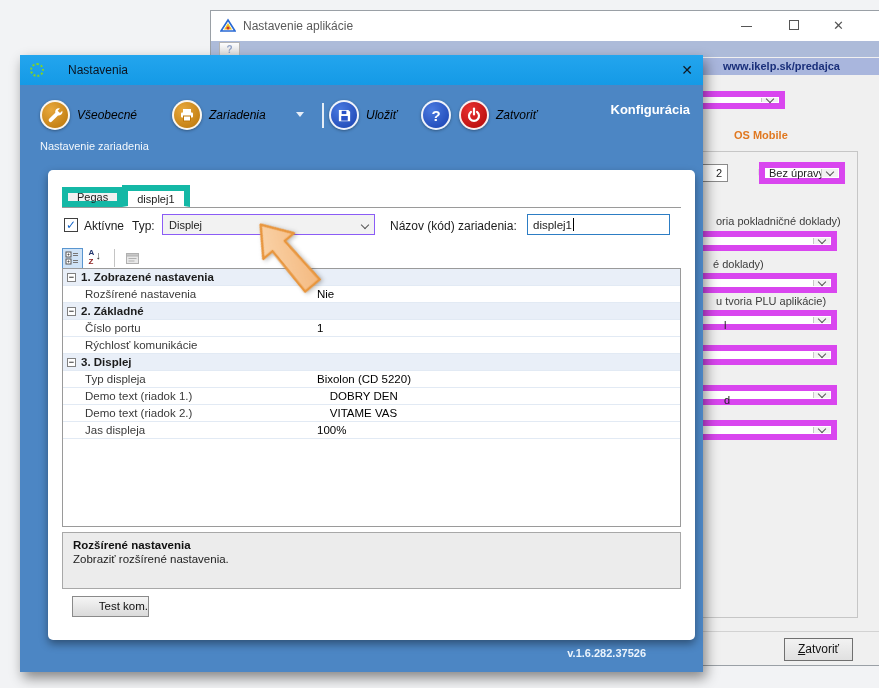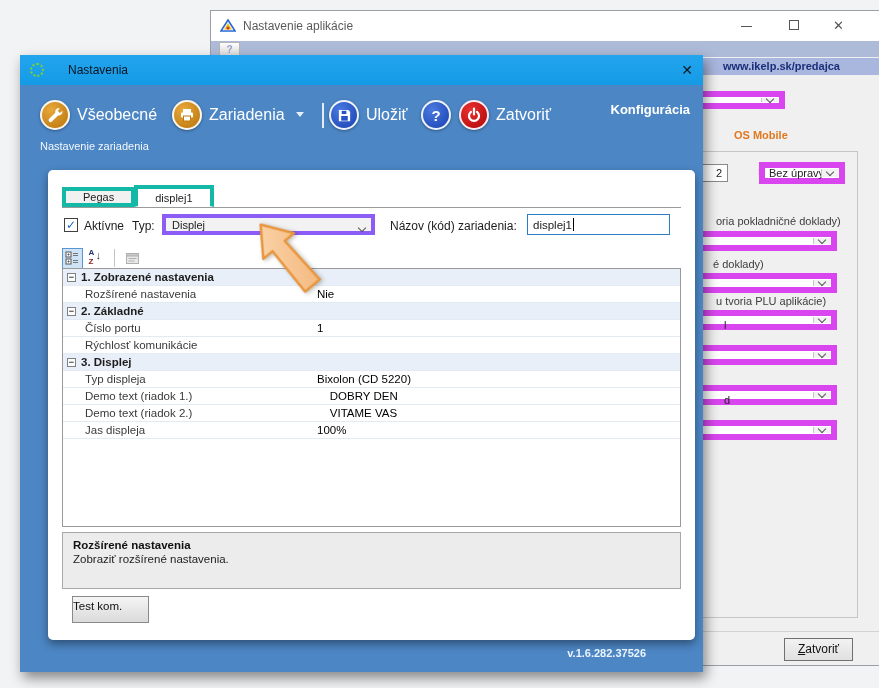--- a/index.html
+++ b/index.html
@@ -58,42 +58,42 @@
   .dlg-ico { width:14px; height:14px; border:2px dotted #7ed32a; border-radius:50%; }
   .dlg-title { font-size:12px; color:#0c1420; margin-left:8px; }
   .dlg-close { margin-left:auto; font-size:14px; color:#101820; cursor:default; }
 
   .tb-group { position:absolute; top:45px; display:flex; align-items:center; gap:7px; }
   .tb-circle { width:30px; height:30px; border-radius:50%; border:2px solid rgba(255,255,255,.92);
                display:flex; align-items:center; justify-content:center; box-shadow:0 1px 3px rgba(0,0,0,.35); }
   .amber { background:radial-gradient(circle at 35% 30%, #e8a83c, #b87408); }
   .blue  { background:radial-gradient(circle at 35% 30%, #4a7ae0, #1840b0); }
   .red   { background:radial-gradient(circle at 35% 30%, #e83030, #b00606); }
-  .tb-label { font-size:16px; color:#ffffff; }
+  .tb-label { font-size:12px; color:#000000;font-style:italic; }
   .tb-caret { position:absolute; left:276px; top:57px; width:0; height:0;
               border-left:4px solid transparent; border-right:4px solid transparent; border-top:5px solid #e6eef8; }
   .tb-sep { position:absolute; left:302px; top:48px; width:2px; height:25px; background:rgba(255,255,255,.85); }
   .qmark { color:#fff; font-weight:bold; font-size:15px; }
   .dlg-heading { position:absolute; right:13px; top:47px; font-size:13px; font-weight:bold; color:#fff; }
   .dlg-subtitle { position:absolute; left:20px; top:85px; font-size:11px; color:#f2f7fc; }
 
   
   .panel { position:absolute; left:28px; top:115px; width:647px; height:470px; background:#fff;
            border-radius:5px; box-shadow:0 4px 9px rgba(0,0,0,.4); }
   .tabs { position:absolute; left:14px; top:15px; display:flex; align-items:flex-end; z-index:2; }
-  .tab { height:20px; padding:0 17px; font-size:11px; color:#222; background:#f1f1f1;
-         border:4px solid #14b8a6; display:flex; align-items:center; margin-right:-1px; }
+  .tab { height:20px; padding:0 9px; font-size:11px; color:#222; background:#f1f1f1;
+         border:6px solid #14b8a6; display:flex; align-items:center; margin-right:-1px; }
   .tab.active { height:22px; background:#fff; border-bottom:1px solid #fff; }
   .tabline { position:absolute; left:14px; right:14px; top:37px; border-top:1px solid #9a9a9a; }
 
   .cb { position:absolute; left:16px; top:48px; width:14px; height:14px; background:#fff;
         border:1px solid #404040; font-size:12px; line-height:12px; text-align:center; color:#1464c8; font-weight:bold; }
   .lbl { position:absolute; font-size:12px; color:#1c1c1c; }
   .typ-combo { position:absolute; left:114px; top:44px; width:213px; height:21px; background:#f2f2f2;
-               border:4px solid #8b5cf6; font-size:11px; }
+               border:1px solid #8b5cf6; font-size:11px; }
   .typ-combo .val { position:absolute; left:6px; top:0; bottom:0; display:flex; align-items:center; }
   .typ-combo .plainchev { position:absolute; right:6px; top:7px; width:6px; height:6px;
                border-left:1px solid #555; border-bottom:1px solid #555; transform:rotate(-45deg); }
   .nazov-input { position:absolute; left:479px; top:44px; width:143px; height:21px; background:#fff;
                  border:1px solid #2d7dc4; font-size:11.5px; display:flex; align-items:center; padding-left:5px; }
   .caret-line { display:inline-block; width:1px; height:13px; background:#000; margin-left:1px; }
 
   .pg-toolbar { position:absolute; left:14px; top:77px; height:22px; display:flex; align-items:center; gap:3px; }
   .pgt-btn { width:21px; height:21px; display:flex; align-items:center; justify-content:center; }
   .pgt-btn.selected { background:#cfe3f7; border:1px solid #5a96d0; }
@@ -110,23 +110,23 @@
   .pg-expand { width:9px; height:9px; border:1px solid #808080; background:#fff; margin:0 5px 0 4px;
                font-size:9px; line-height:7px; text-align:center; color:#333; flex:none; }
   .pg-name { width:254px; padding-left:22px; color:#3a3a3a; white-space:pre; overflow:hidden; }
   .pg-row.cat .pg-name { width:auto; padding-left:0; color:#1c1c1c; }
   .pg-value { flex:1; color:#000; white-space:pre; overflow:hidden; }
 
   .descbox { position:absolute; left:14px; top:362px; width:619px; height:57px; background:#ececec;
              border:1px solid #a8a8a8; padding:6px 10px; }
   .desc-title { font-size:11.5px; font-weight:bold; color:#111; }
   .desc-text { font-size:11.5px; color:#222; margin-top:2px; }
-  .testbtn { position:absolute; left:24px; top:426px; width:77px; height:27px;
+  .testbtn { position:absolute; left:24px; top:426px; width:77px; height:21px;
              background:linear-gradient(#f5f5f5,#dadada); border:1px solid #8a8a8a;
-             font-size:11.5px; text-align:left; line-height:19px; color:#111; }
+             font-size:11.5px; text-align:right; line-height:19px; color:#111; }
   .version { position:absolute; right:57px; top:592px; font-size:11px; font-weight:bold; color:#eaf3fc; }
 
   
   .bigarrow { position:absolute; left:264px; top:213px; width:46px; height:86px;
               transform:rotate(-40deg); z-index:50; filter:drop-shadow(1px 2px 2px rgba(0,0,0,.25)); }
 </style>
 </head>
 <body>
 
 <div class="appwin">

